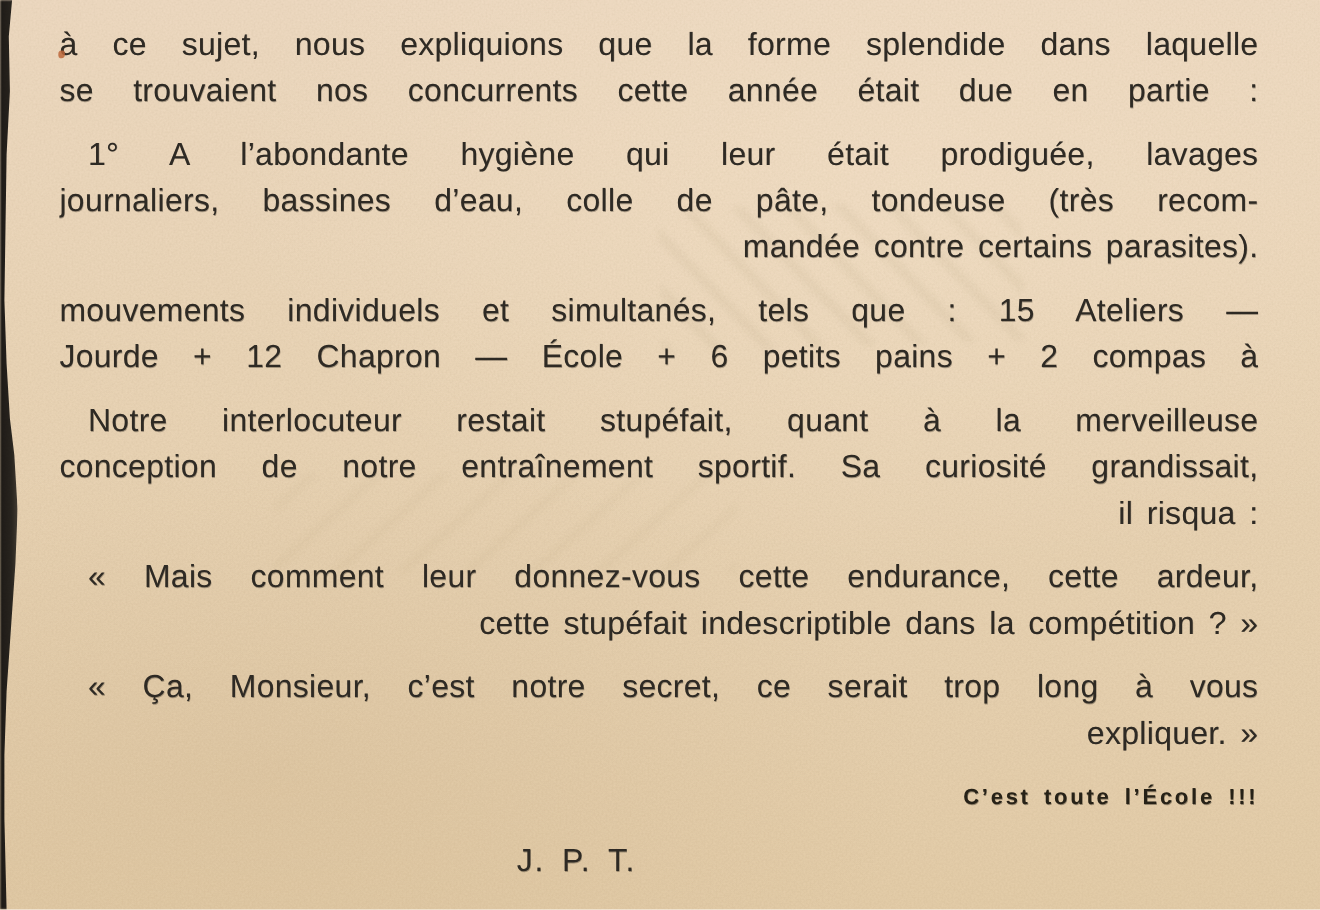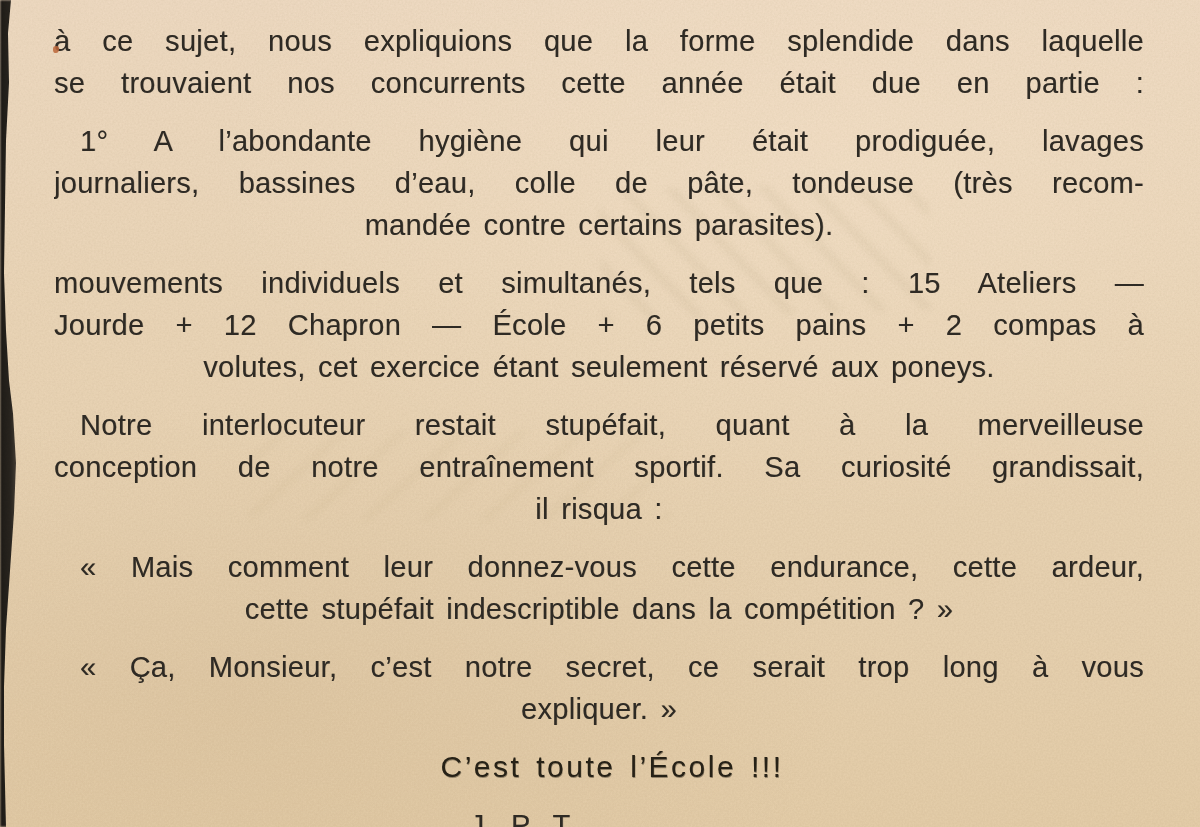--- a/index.html
+++ b/index.html
@@ -88,28 +88,28 @@
   .para { margin: 16px; }
   .para + .para { margin-top: 6px; }
   .para.gap-lg { margin-top: 10px; }
 
   .line { display: block; height: 42px; overflow: hidden; }
   .just {
     text-align: justify;
     text-align-last: justify;
   }
   .left {
-    text-align: center;
+    text-align: right;
     word-spacing: 4px;
   }
   .ind { text-indent: 26px; }
 
   .headline {
-    font-weight: 400;
-    font-size: 30px;
+    font-weight: 700;
+    font-size: 20px;
     letter-spacing: 2.5px;
     color: #272217;
     text-shadow: 0.5px 0.5px 0.6px rgba(30, 25, 15, 0.4);
   }
   .signature {
     text-align: center;
     padding-right: 150px;
     letter-spacing: 1.5px;
     word-spacing: 6px;
   }
@@ -131,21 +131,20 @@
 
     <div class="para">
       <span class="line just ind">1° A l’abondante hygiène qui leur était prodiguée, lavages</span>
       <span class="line just">journaliers, bassines d’eau, colle de pâte, tondeuse (très recom-</span>
       <span class="line left">mandée contre certains parasites).</span>
     </div>
 
     <div class="para">
       <span class="line just">mouvements individuels et simultanés, tels que : 15 Ateliers —</span>
       <span class="line just">Jourde + 12 Chapron — École + 6 petits pains + 2 compas à</span>
-      <span class="line left">volutes, cet exercice étant seulement réservé aux poneys.</span>
     </div>
 
     <div class="para">
       <span class="line just ind">Notre interlocuteur restait stupéfait, quant à la merveilleuse</span>
       <span class="line just">conception de notre entraînement sportif. Sa curiosité grandissait,</span>
       <span class="line left">il risqua :</span>
     </div>
 
     <div class="para gap-lg">
       <span class="line just ind">« Mais comment leur donnez-vous cette endurance, cette ardeur,</span>

